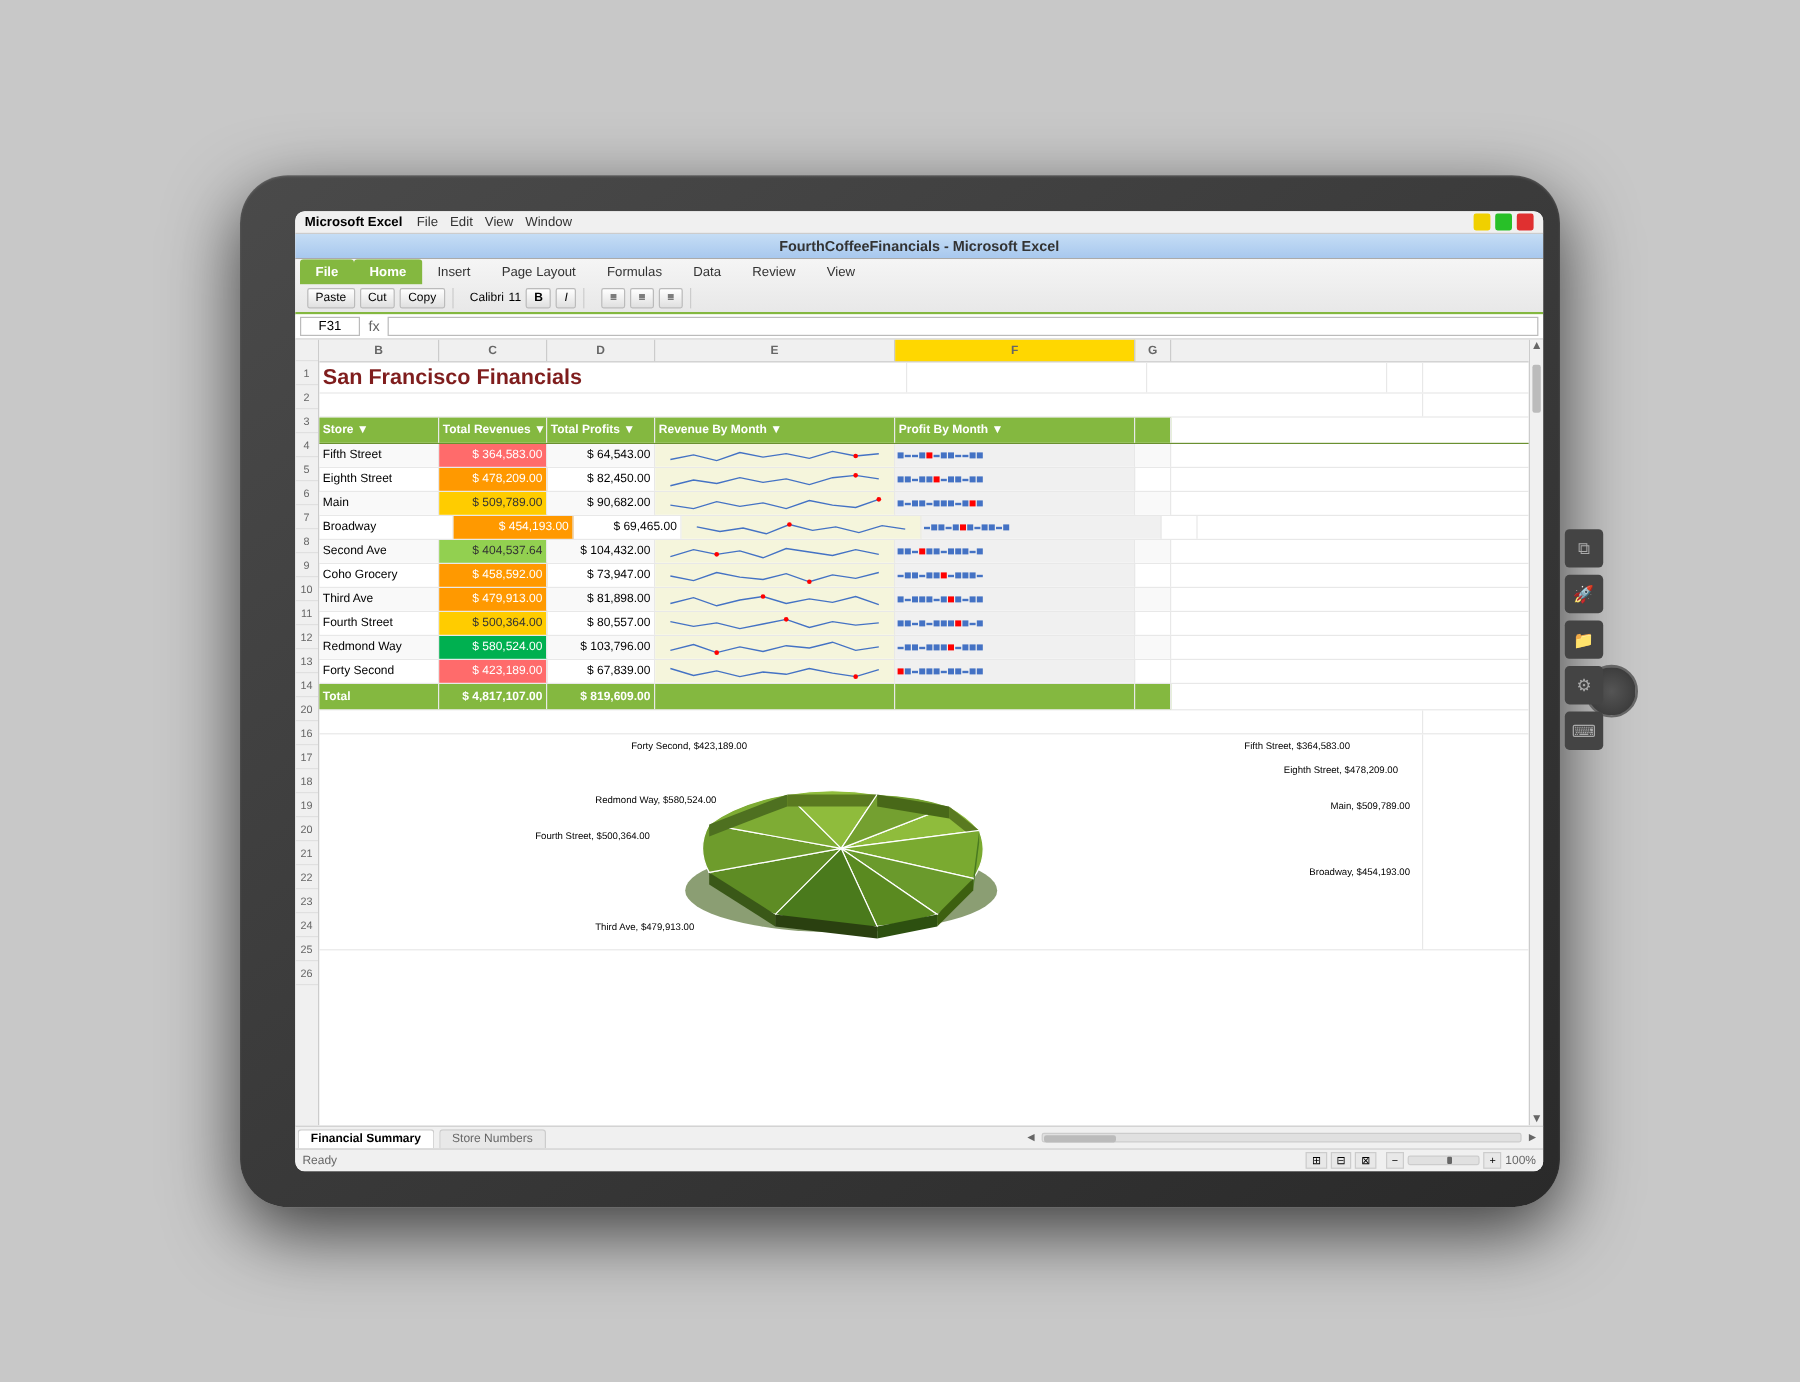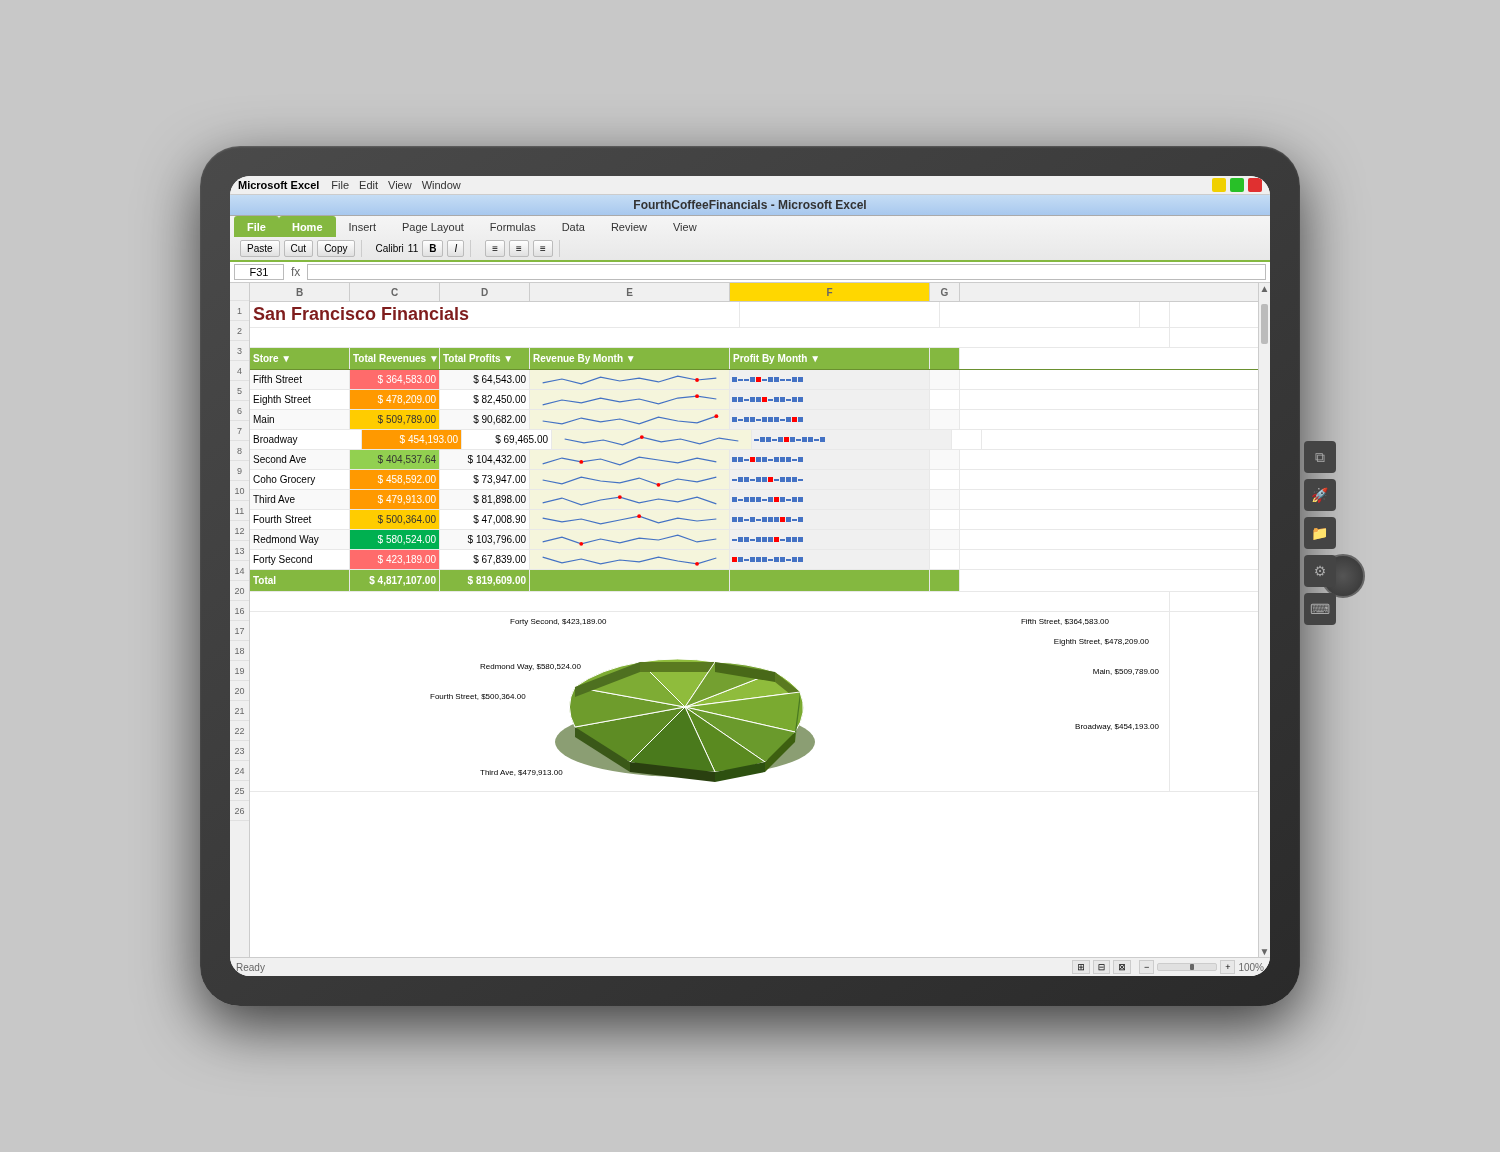--- a/index.html
+++ b/index.html
@@ -20,24 +20,25 @@
       border-radius: 40px;
       padding: 30px;
       position: relative;
       box-shadow: 0 20px 60px rgba(0,0,0,0.7), inset 0 1px 2px rgba(255,255,255,0.15);
     }
 
     .tablet-screen {
       width: 100%;
       height: 100%;
       background: #fff;
-      border-radius: 20px;
+      border-radius: 8px;
       overflow: hidden;
       position: relative;
       display: flex;
+      margin-left: 16px;
     }
     .side-toolbar-btn {
       width: 32px;
       height: 32px;
       background: #444;
       border-radius: 4px;
       display: flex;
       align-items: center;
       justify-content: center;
       color: #aaa;
@@ -604,21 +605,21 @@
                     <span class="dot-dash"></span>
                     <span class="dot-blue"></span>
                     <span class="dot-blue"></span>
                 </div>
                 <div class="grid-cell" style="width:30px;"></div>
               </div>
 
               <div class="grid-row data-row">
                 <div class="grid-cell" style="width:100px;">Fourth Street</div>
                 <div class="grid-cell right val-yellow" style="width:90px; color:#333;">$ 500,364.00</div>
-                <div class="grid-cell right" style="width:90px;">$ 47,008.90</div>
+                <div class="grid-cell right" style="width:90px;">$ 80,557.00</div>
                 <div class="grid-cell sparkline-cell" style="width:200px; background:#f5f5dc;">
                   <svg viewBox="0 0 200 18" width="200" height="18">
                       <polyline points="10,7 30,11 50,8 70,13 90,9 110,5 130,12 150,7 170,10 190,8" fill="none" stroke="#4472c4" stroke-width="1.2"></polyline>
                       <circle cx="110" cy="5" r="2" fill="#ff0000"></circle>
                     </svg>
                 </div>
                 <div class="grid-cell dots-cell" style="width:200px; background:#f0f0f0; flex-wrap:wrap; gap:1px; padding:2px;">
                   <span class="dot-blue"></span>
                     <span class="dot-blue"></span>
                     <span class="dot-dash"></span>
@@ -771,20 +772,33 @@
           </div>
         </div>
 
         <div class="scrollbar-v">
           <div style="font-size:10px; text-align:center; cursor:pointer; color:#666;">▲</div>
           <div class="scrollbar-thumb"></div>
           <div style="font-size:10px; text-align:center; cursor:pointer; color:#666; margin-top:auto;">▼</div>
         </div>
       </div>
 
+      <div style="display:flex; align-items:center; background:#f0f0f0; border-top:1px solid #ccc;">
+        <div style="display:flex; padding:2px 2px 0; gap:2px;">
+          <div class="sheet-tab active">Financial Summary</div>
+          <div class="sheet-tab">Store Numbers</div>
+        </div>
+        <div style="flex:1; display:flex; justify-content:flex-end; padding-right:4px; align-items:center; gap:4px;">
+          <span style="font-size:10px; color:#666;">◄</span>
+          <div style="flex:1; height:8px; background:#e0e0e0; border:1px solid #ccc; border-radius:2px; max-width:400px;">
+            <div style="width:60px; height:6px; background:#bbb; border-radius:2px; margin:1px;"></div>
+          </div>
+          <span style="font-size:10px; color:#666;">►</span>
+        </div>
+      </div>
 
       <div class="status-bar">
         <span>Ready</span>
         <div class="status-right">
           <div style="display:flex; gap:3px;">
             <button style="padding:1px 4px; font-size:9px; border:1px solid #ccc; background:#e8e8e8; cursor:pointer;">⊞</button>
             <button style="padding:1px 4px; font-size:9px; border:1px solid #ccc; background:#e8e8e8; cursor:pointer;">⊟</button>
             <button style="padding:1px 4px; font-size:9px; border:1px solid #ccc; background:#e8e8e8; cursor:pointer;">⊠</button>
           </div>
           <div class="zoom-controls">

